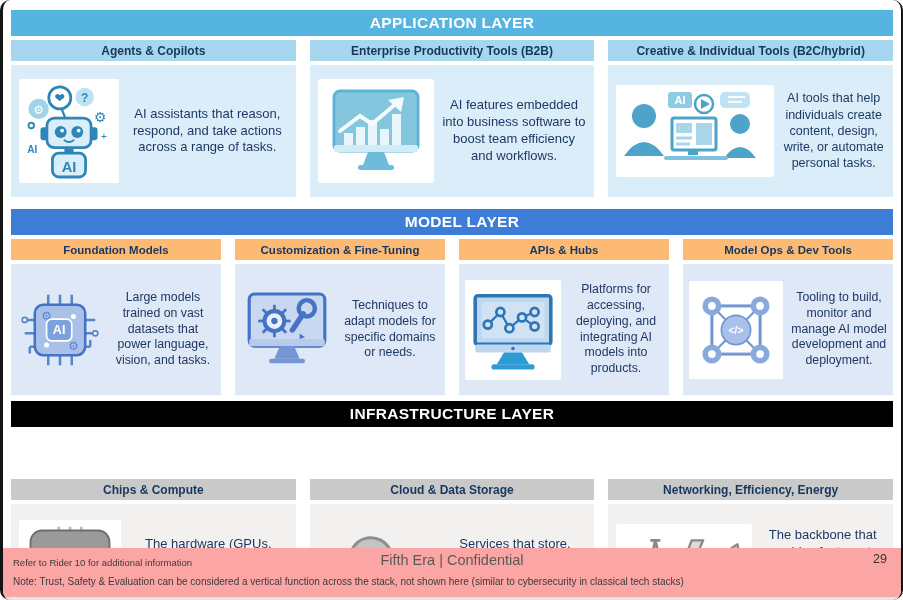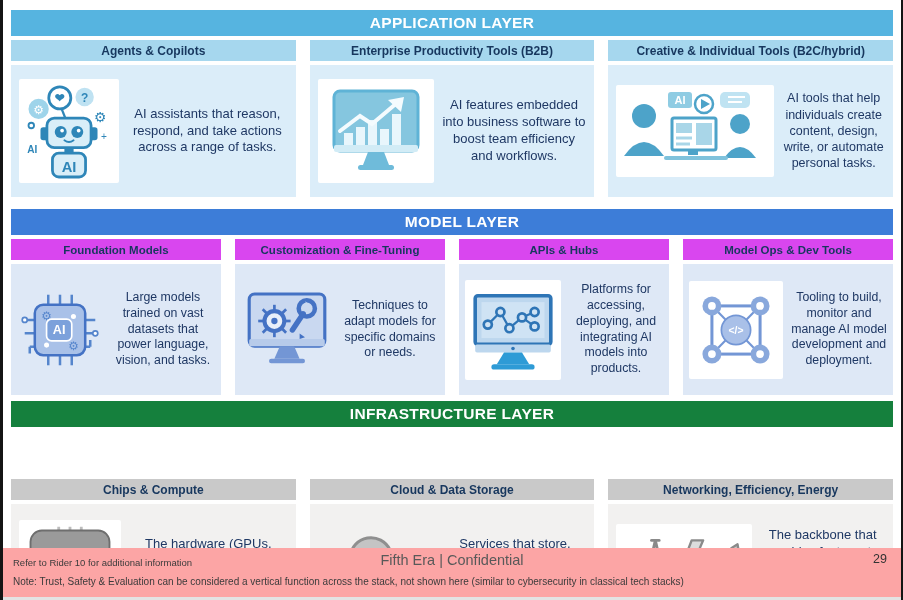--- a/index.html
+++ b/index.html
@@ -1,41 +1,41 @@
 <!DOCTYPE html>
 <html><head>
 <meta charset="utf-8">
 <style>
   html,body{margin:0;padding:0;background:#fff;}
   .page{width:903px;height:600px;position:relative;background:#fff;box-sizing:border-box;
     border-left:3px solid #141414;border-right:2px solid #141414;
-    font-family:"Liberation Sans",sans-serif;padding:10px 8px 0;overflow:hidden;}
+    font-family:"Liberation Sans",sans-serif;padding:10px 8px 0;overflow:hidden;border-radius:10px;}
   .layer-header{height:26px;display:flex;align-items:center;justify-content:center;
     color:#fff;font-weight:bold;font-size:15.5px;letter-spacing:.3px;margin-bottom:4px;}
   .cols{display:flex;gap:14px;}
   .col{flex:1;display:flex;flex-direction:column;min-width:0;}
   .col-header{height:21px;display:flex;align-items:center;justify-content:center;
     font-weight:bold;font-size:12px;color:#17375E;margin-bottom:4px;}
   .cell{display:flex;align-items:center;padding:6px 8px;gap:8px;}
   .cell-text{flex:1;text-align:center;color:#1F3864;font-size:13px;line-height:1.3;}
   .iconwrap{display:flex;align-items:center;justify-content:center;flex:0 0 auto;}
   .whitebox{background:#fff;border-radius:2px;}
   
   .app .layer-header{background:#56B4E0;}
   .app .col-header{background:#A6D7EE;}
   .app .cell{background:#DBEDF9;height:120px;}
   
   .model{margin-top:12px;}
   .model .layer-header{background:#3D7DD8;padding-left:20px;}
-  .model .col-header{background:#d946ef;font-size:11.5px;}
+  .model .col-header{background:#fdba74;font-size:11.5px;}
   .model .cell{background:#DEE8F6;height:119px;padding:6px 6px;}
   .model .cell-text{font-size:12.3px;}
   
   .infra{margin-top:6px;}
-  .infra .layer-header{background:#15803d;}
+  .infra .layer-header{background:#000000;}
   .infra .col-header{background:#C9C9C9;margin-top:48px;}
   .infra .cell{background:#F2F1F0;height:119px;}
   
   .footer{position:absolute;left:0;right:0;bottom:0;height:49px;background:#fca5a5;border-bottom:3px solid #e3e3e3;}
   .footer-left{position:absolute;left:10px;top:9px;font-size:9.5px;color:#3b3b3b;}
   .footer-center{position:absolute;left:0;right:0;top:4px;text-align:center;font-size:14.5px;color:#595959;}
   .footer-page{position:absolute;right:14px;top:4px;font-size:12.5px;color:#333;}
   .footer-note{position:absolute;left:10px;right:10px;top:28px;font-size:10px;color:#3b3b3b;}
   svg{display:block;}
 </style>

